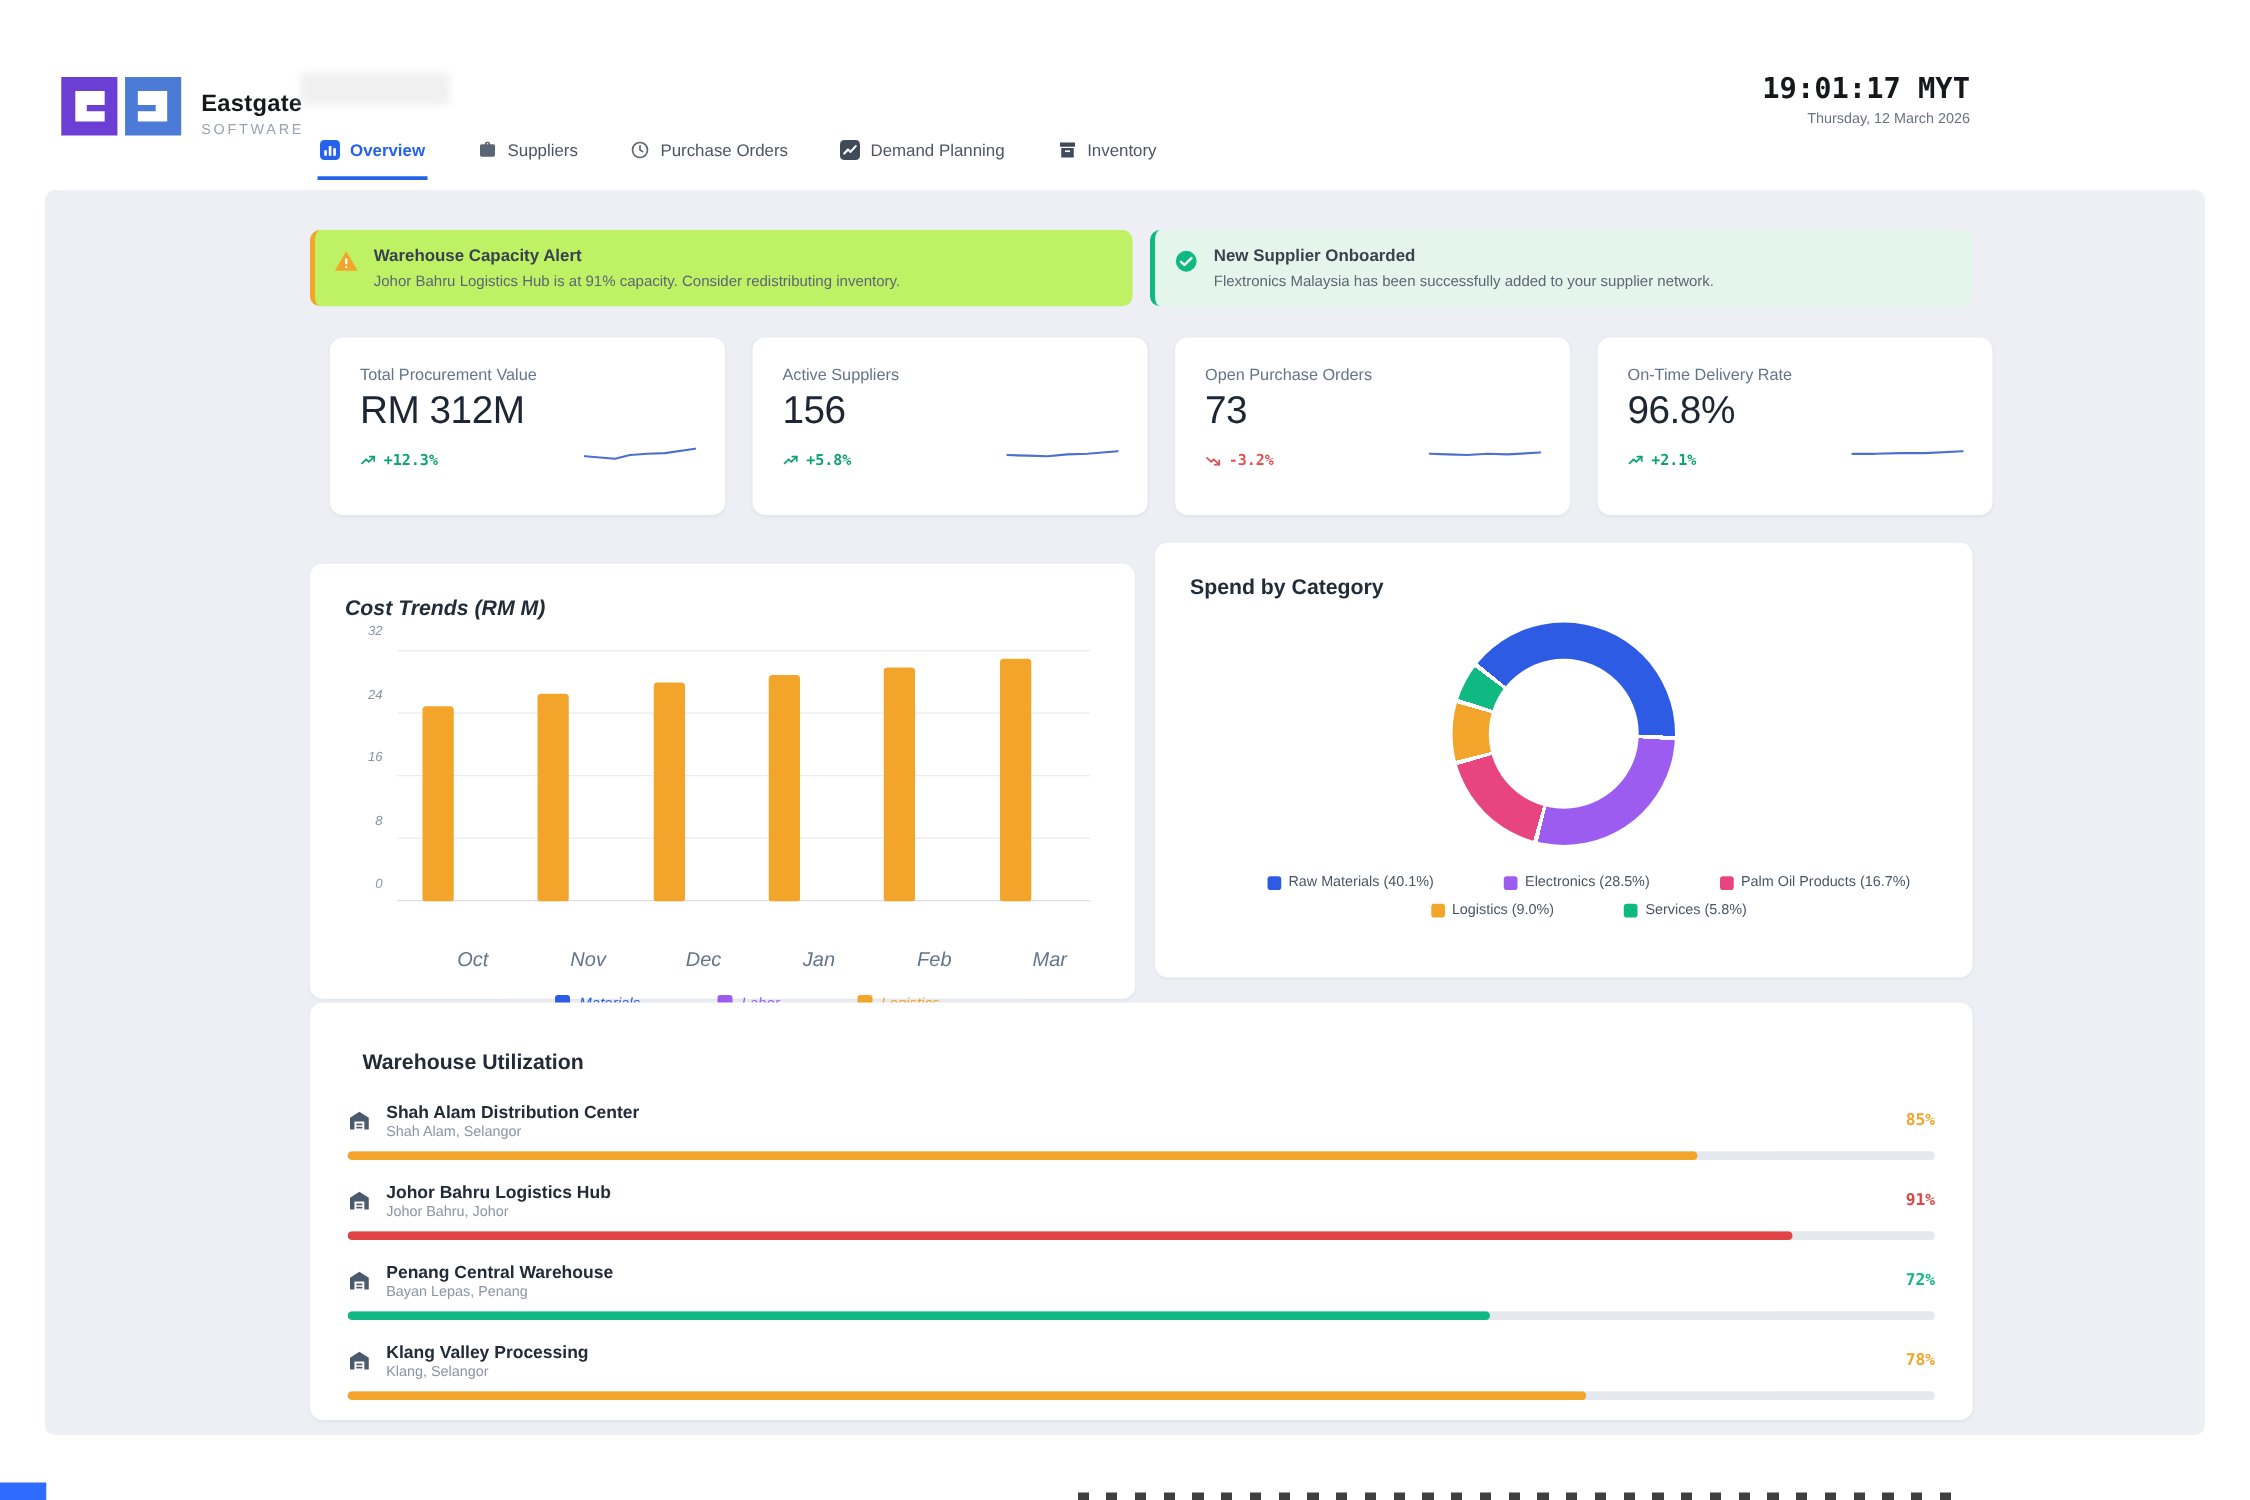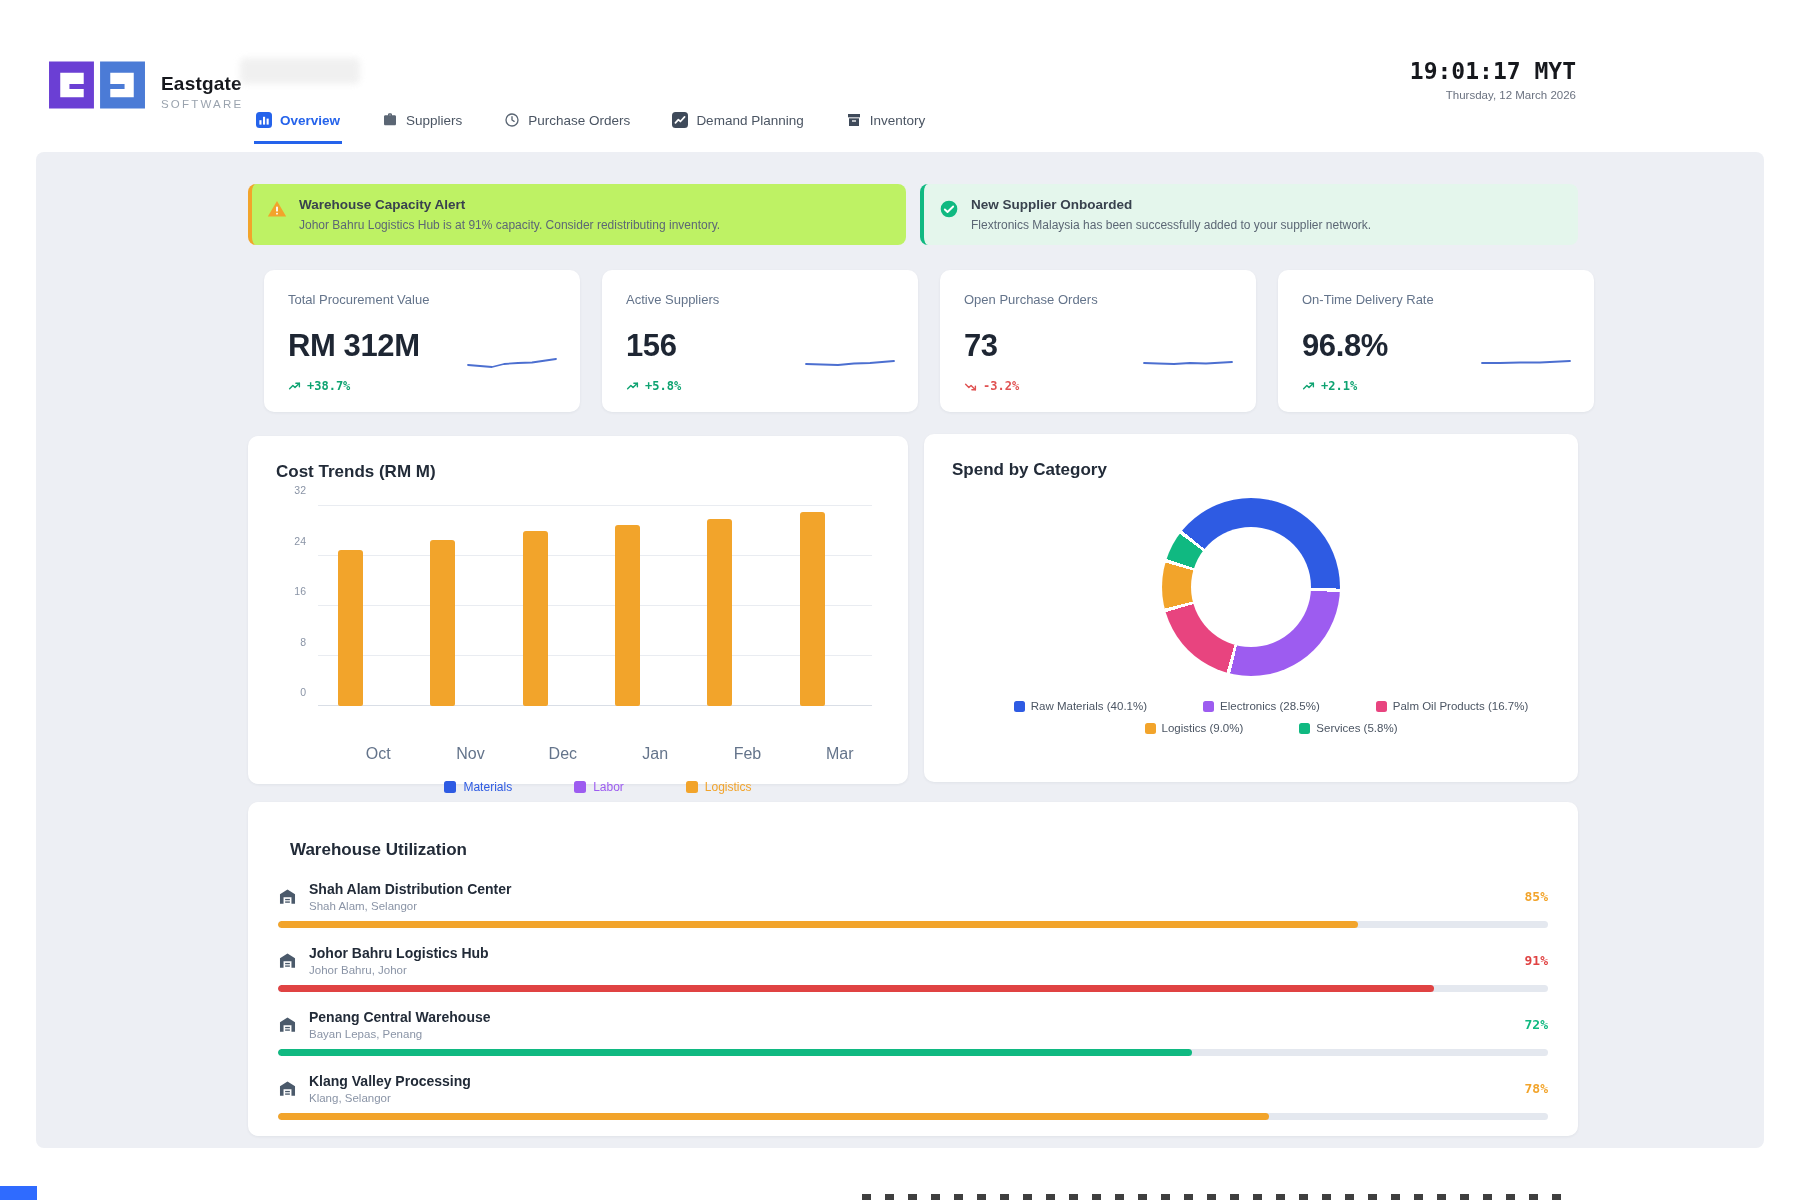--- a/index.html
+++ b/index.html
@@ -37,30 +37,30 @@
   .alert.success{background:#e4f6ec;}
   .alert-icon{display:inline-flex;margin-top:2px;}
   .alert-title{font-size:13.5px;font-weight:700;color:#39424e;}
   .alert-msg{font-size:12px;color:#5c6775;margin-top:6px;}
 
   
   .kpis{position:absolute;left:212px;top:118px;width:1330px;display:grid;grid-template-columns:repeat(4,1fr);gap:22px;padding-left:16px;}
   .card{background:#ffffff;border-radius:10px;box-shadow:0 1px 3px rgba(18,27,45,.06);}
   .kpi{height:142px;position:relative;padding:22px 24px;box-sizing:border-box;}
   .kpi-label{font-size:13px;color:#64748b;}
-  .kpi-value{font-size:31px;font-weight:700;color:#1e2633;margin-top:21px;letter-spacing:-.4px;}
+  .kpi-value{font-size:31px;font-weight:400;color:#1e2633;margin-top:3px;letter-spacing:-.4px;}
   .kpi-delta{display:flex;align-items:center;gap:6px;margin-top:15px;font-size:12px;font-weight:700;}
   .kpi-delta.up{color:#0ea371;}
   .kpi-delta.down{color:#e05252;}
   .spark{position:absolute;right:22px;top:76px;}
 
   
   .chart-card{position:absolute;box-sizing:border-box;padding:26px 28px;}
   .chart-card h2{margin:0;font-size:17px;font-weight:700;color:#222b38;}
-  #cost-card{left:212px;top:284px;width:660px;height:348px;}
+  #cost-card{left:212px;top:299px;width:660px;height:348px;font-style:italic;}
   #donut-card{left:888px;top:282px;width:654px;height:348px;}
 
   .plot{position:relative;height:202px;margin-top:22px;}
   .plot-area{position:absolute;left:42px;right:8px;top:2px;bottom:0;}
   .gridline{position:absolute;left:0;right:0;height:1px;background:#e9ecf1;}
   .gridline.base{background:#d9dee6;}
   .ylab{position:absolute;left:0;width:30px;text-align:right;font-size:10.5px;color:#8a94a6;transform:translateY(-50%);}
   .bar{position:absolute;bottom:0;width:25px;background:#f2a42b;border-radius:3px 3px 2px 2px;}
   .x-labels{display:flex;margin-left:42px;margin-right:8px;margin-top:7px;}
   .x-labels span{flex:1;text-align:center;padding-left:28px;font-size:16px;color:#64748b;margin-top:32px;}
@@ -198,21 +198,21 @@
       <div class="card kpi">
         <div class="kpi-label">Total Procurement Value</div>
         <div class="kpi-value">RM 312M</div>
         <div class="kpi-delta mono up">
           <span style="display:inline-flex">
             <svg width="13" height="13" viewBox="0 0 24 24" fill="none" stroke="#0ea371" stroke-width="2.6" stroke-linecap="round" stroke-linejoin="round">
               <path d="M3 16l6-6 4 4 8-8"></path>
               <path d="M14.5 6H21v6.5"></path>
             </svg>
           </span>
-          <span>+38.7%</span>
+          <span>+12.3%</span>
         </div>
         <svg class="spark" width="92" height="26" viewBox="0 0 92 26" fill="none">
           <polyline points="2,19 14,20 26,21 38,18 52,17 66,16.5 90,13" stroke="#4C6FD0" stroke-width="1.8" stroke-linecap="round" stroke-linejoin="round"></polyline>
         </svg>
       </div>
       <div class="card kpi">
         <div class="kpi-label">Active Suppliers</div>
         <div class="kpi-value">156</div>
         <div class="kpi-delta mono up">
           <span style="display:inline-flex">

